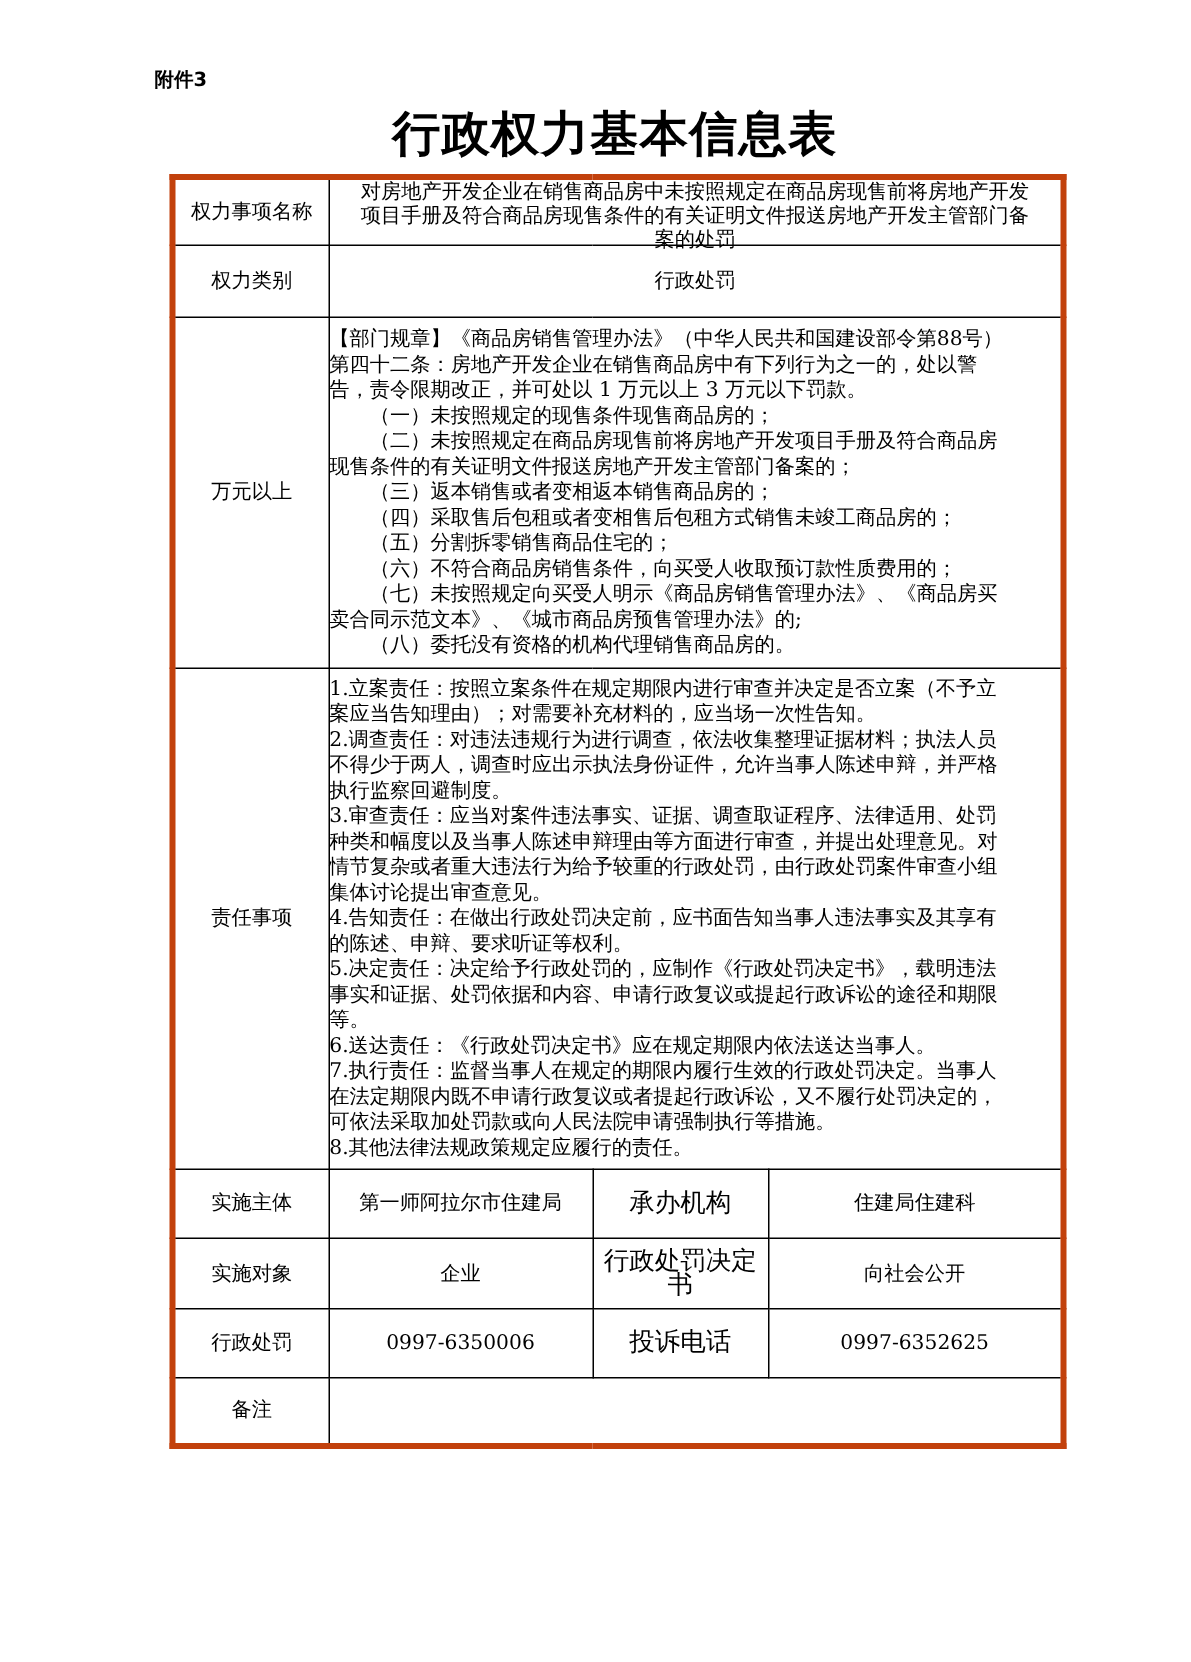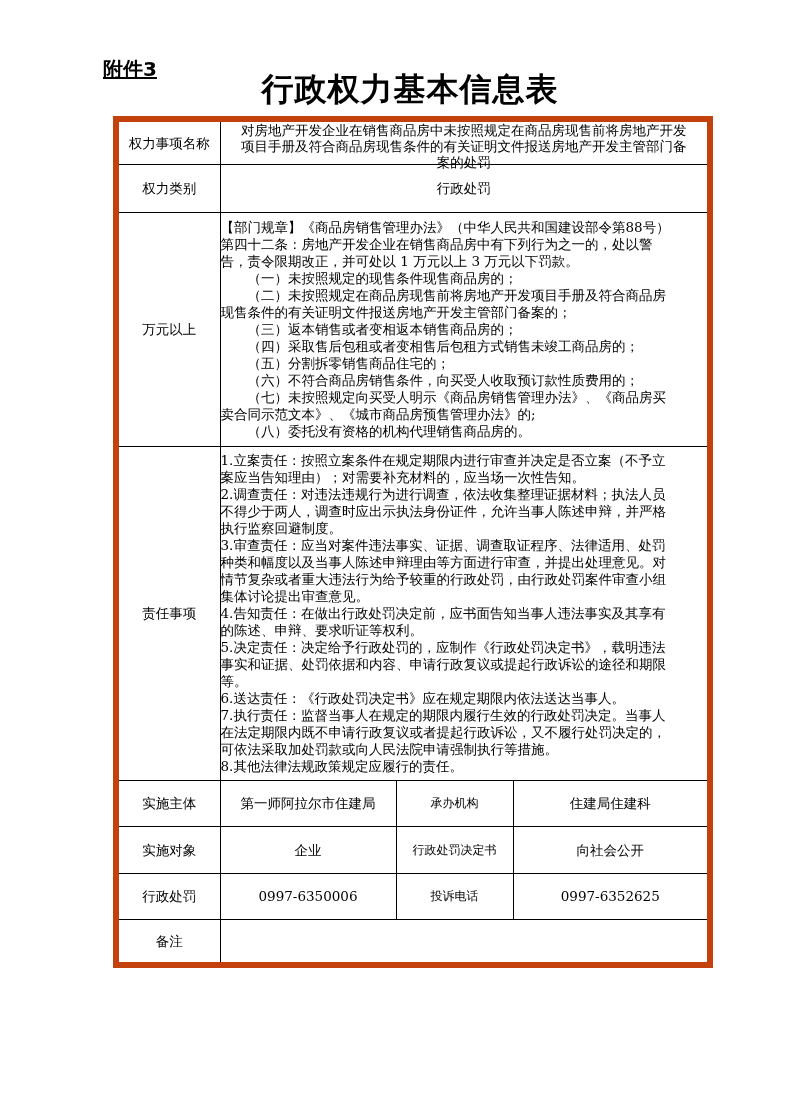--- a/index.html
+++ b/index.html
@@ -5,51 +5,51 @@
   html,body{margin:0;padding:0;background:#fff;}
   .page{
     position:relative;
     width:794px;height:1108px;
     background:#fff;
     color:#000;
     font-family:"DejaVu Serif","Liberation Serif",serif;
     overflow:hidden;
   }
   .attachment{
-    position:absolute;left:103px;top:60px;
+    position:absolute;left:103px;top:45px;
     font-family:"DejaVu Sans","Liberation Sans",sans-serif;
-    font-size:20px;font-weight:600;line-height:18px;text-decoration:underline;
+    font-size:13px;font-weight:600;line-height:18px;
   }
   .doc-title{
     position:absolute;left:113px;top:74px;width:594px;
     text-align:center;
     font-size:32px;font-weight:bold;
     letter-spacing:1px;
     line-height:30px;
   }
   table.main{
     position:absolute;left:113px;top:116px;
     width:594px;
     border-collapse:collapse;
     table-layout:fixed;
-    border:6px solid #c2410c;
+    border:4px solid #c2410c;
   }
   table.main td{
     border:1.5px solid #000;
     padding:0;
     font-size:13.5px;
     vertical-align:middle;
     overflow:visible;
   }
   td.lab{
     text-align:center;
     line-height:16px;
     padding:2px 2px;
   }
-  td.lab.small{font-size:12px;padding:2px 0;}
+  td.lab.small{font-size:17px;padding:2px 0;}
   td.val{
     text-align:center;
     line-height:16px;
     padding:2px 3px;
   }
   td.block{
     vertical-align:middle;
     text-align:left;
     padding:5px 6px;
   }

